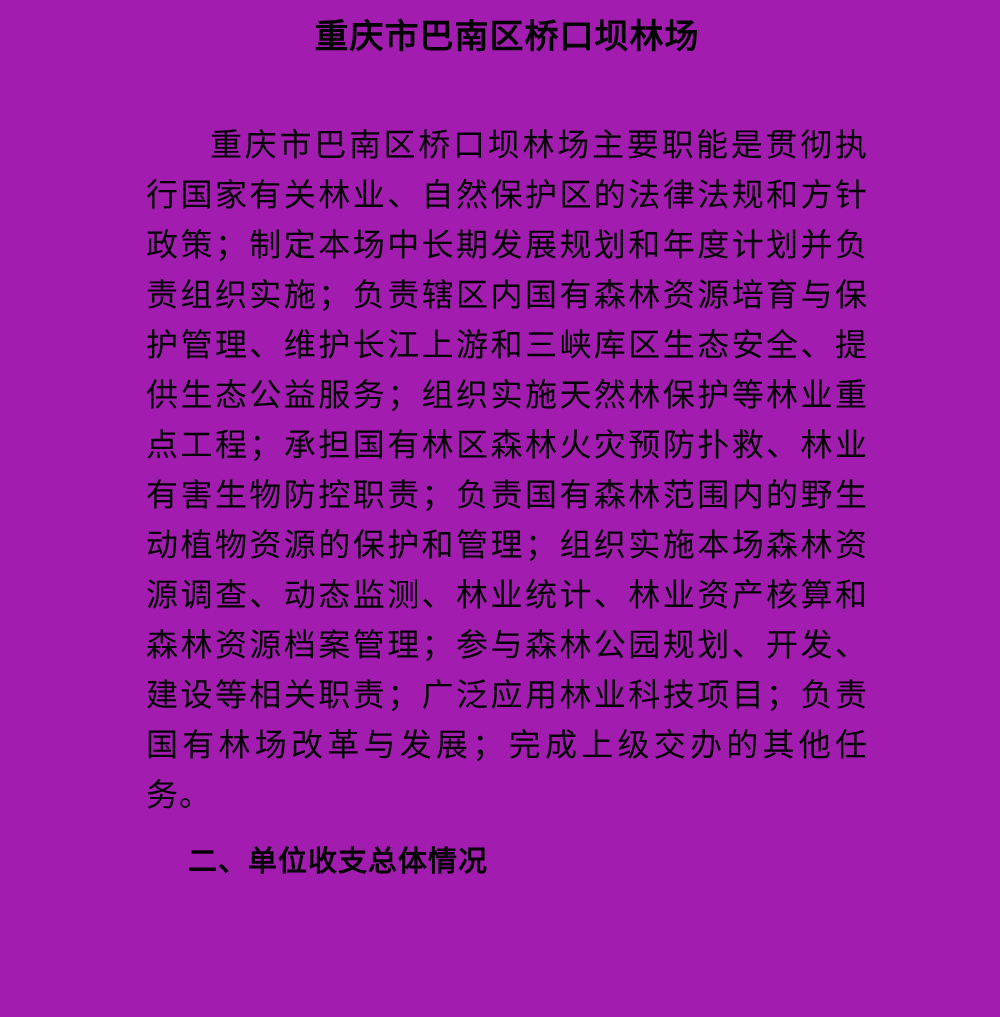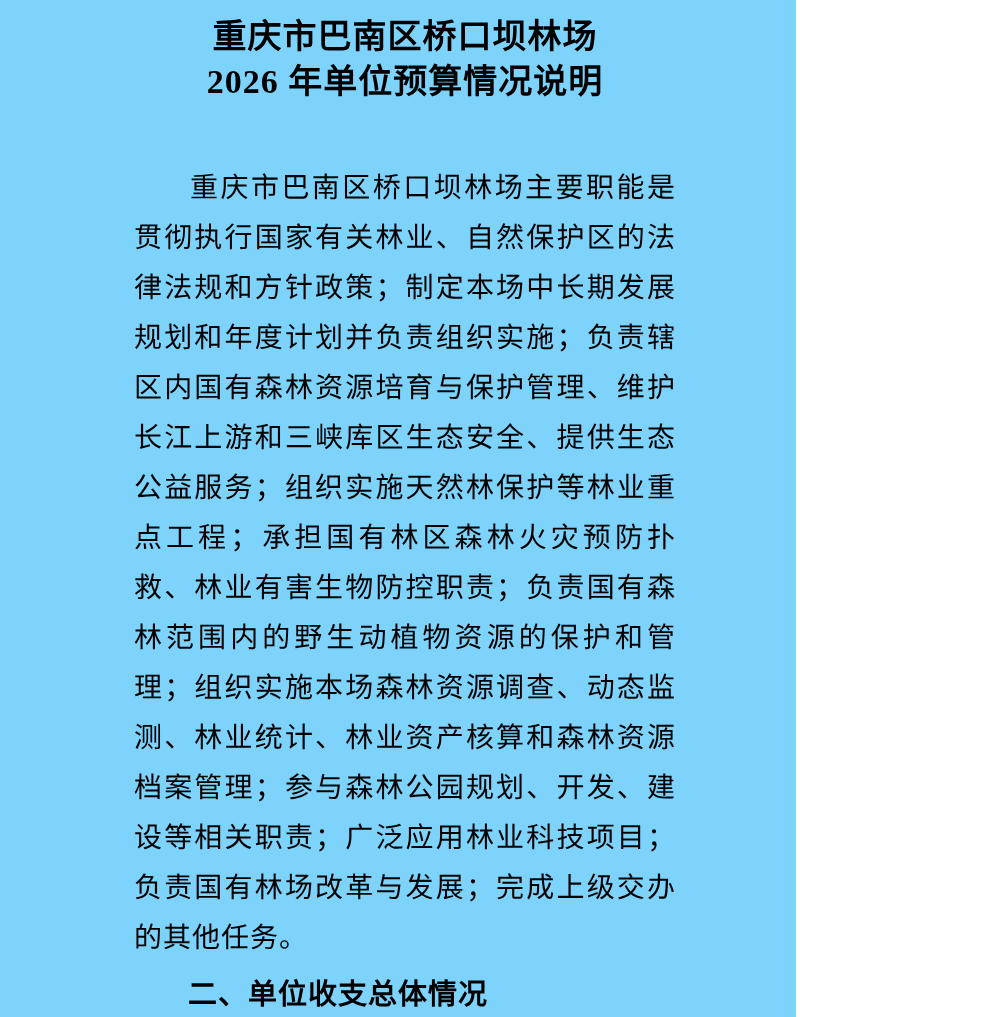--- a/index.html
+++ b/index.html
@@ -8,24 +8,24 @@
     background: #ffffff;
   }
   body {
     width: 1000px;
     height: 1017px;
     color: #000000;
     overflow: hidden;
   }
   .page {
     box-sizing: border-box;
-    width: 796px;
+    width: 1000px;
     height: 1017px;
     padding: 14px 116px 0 130px;
-    background: #7dd3fc;
+    background: #a21caf;
   }
   .doc-title {
     text-align: center;
     font-family: "Liberation Serif", serif;
     font-weight: bold;
     font-size: 34px;
     line-height: 45px;
     letter-spacing: 1px;
   }
   .doc-body {
@@ -41,39 +41,38 @@
   }
   .subsection-heading {
     font-family: "Liberation Serif", serif;
     font-weight: normal;
     font-size: 28px;
     line-height: 50px;
     text-indent: 2em;
     letter-spacing: 2px;
   }
   .paragraph {
-    font-family: Liberation Mono, monospace;
+    font-family: Liberation Sans, sans-serif;
     font-weight: normal;
-    font-size: 28px;
+    font-size: 32px;
     line-height: 50px;
     text-indent: 2em;
     text-align: justify;
     text-justify: inter-character;
     letter-spacing: 1px;
-    margin: 4px;
+    margin: 16px;
   }
 </style>
 </head>
 <body>
 
 <div class="page">
 
   <div class="doc-title">
     <div>重庆市巴南区桥口坝林场</div>
-    <div>2026 年单位预算情况说明</div>
   </div>
 
   <div class="doc-body">
 
 
 
     <p class="paragraph">重庆市巴南区桥口坝林场主要职能是贯彻执行国家有关林业、自然保护区的法律法规和方针政策；制定本场中长期发展规划和年度计划并负责组织实施；负责辖区内国有森林资源培育与保护管理、维护长江上游和三峡库区生态安全、提供生态公益服务；组织实施天然林保护等林业重点工程；承担国有林区森林火灾预防扑救、林业有害生物防控职责；负责国有森林范围内的野生动植物资源的保护和管理；组织实施本场森林资源调查、动态监测、林业统计、林业资产核算和森林资源档案管理；参与森林公园规划、开发、建设等相关职责；广泛应用林业科技项目；负责国有林场改革与发展；完成上级交办的其他任务。</p>
 
 
 

